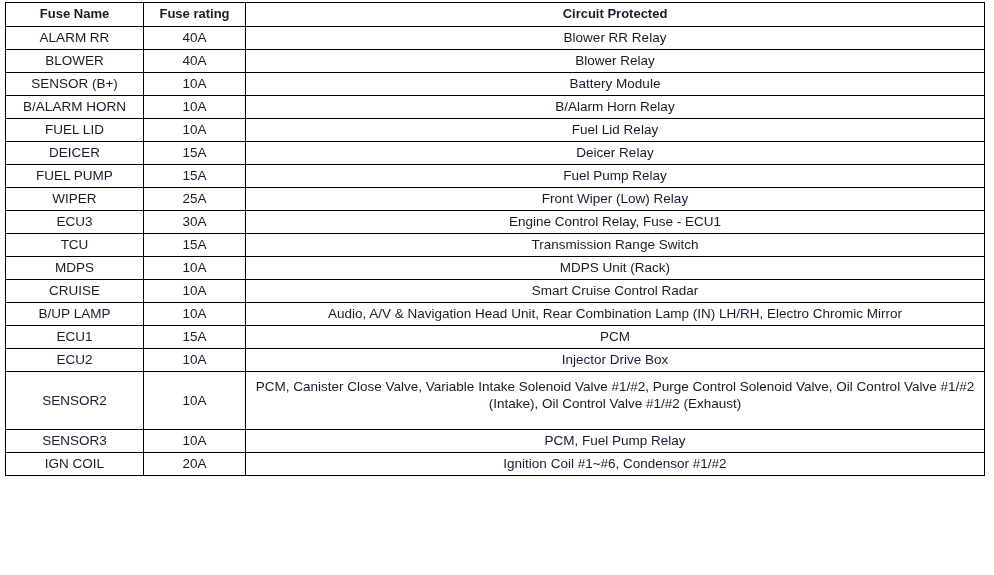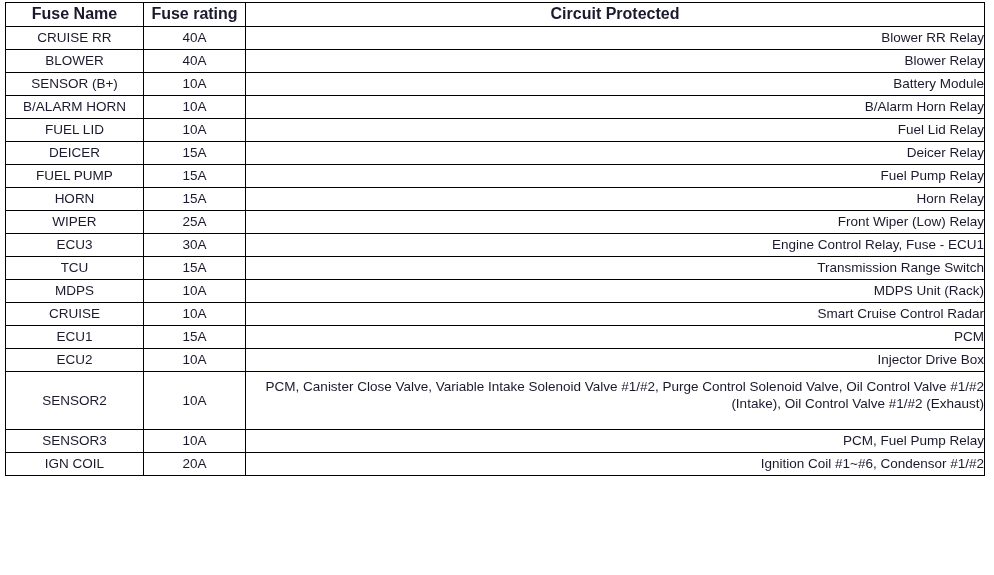--- a/index.html
+++ b/index.html
@@ -34,31 +34,31 @@
   table.fuse-table th,
   table.fuse-table td {
     border: 1px solid #000000;
     padding: 0;
     vertical-align: middle;
     background: #ffffff;
   }
   table.fuse-table th {
     font-weight: bold;
     height: 23px;
-    font-size: 16px;
+    font-size: 13px;
   }
   th.th-circ { text-align: center; }
 
   td.cell-name,
   td.cell-rating {
     text-align: center;
     height: 22px;
   }
   td.cell-circ {
-    text-align: right;
+    text-align: center;
     padding-left: 5px;
     height: 22px;
     margin-left: 24px;
   }
   tr.row-tall td { height: 44px; }
   tr.row-tall td.cell-circ {
     vertical-align: middle;
     padding-top: 1px;
     padding-bottom: 12px;
   }
@@ -79,21 +79,21 @@
     </colgroup>
     <thead>
       <tr>
         <th class="th-name">Fuse Name</th>
         <th class="th-rating">Fuse rating</th>
         <th class="th-circ">Circuit Protected</th>
       </tr>
     </thead>
     <tbody id="fuse-table-body">
         <tr>
-          <td class="cell-name">CRUISE RR</td>
+          <td class="cell-name">ALARM RR</td>
           <td class="cell-rating">40A</td>
           <td class="cell-circ">
             <span class="circ-text">Blower RR Relay</span>
           </td>
         </tr>
         <tr>
           <td class="cell-name">BLOWER</td>
           <td class="cell-rating">40A</td>
           <td class="cell-circ">
             <span class="circ-text">Blower Relay</span>
@@ -128,27 +128,20 @@
           </td>
         </tr>
         <tr>
           <td class="cell-name">FUEL PUMP</td>
           <td class="cell-rating">15A</td>
           <td class="cell-circ">
             <span class="circ-text">Fuel Pump Relay</span>
           </td>
         </tr>
         <tr>
-          <td class="cell-name">HORN</td>
-          <td class="cell-rating">15A</td>
-          <td class="cell-circ">
-            <span class="circ-text">Horn Relay</span>
-          </td>
-        </tr>
-        <tr>
           <td class="cell-name">WIPER</td>
           <td class="cell-rating">25A</td>
           <td class="cell-circ">
             <span class="circ-text">Front Wiper (Low) Relay</span>
           </td>
         </tr>
         <tr>
           <td class="cell-name">ECU3</td>
           <td class="cell-rating">30A</td>
           <td class="cell-circ">
@@ -167,20 +160,27 @@
           <td class="cell-rating">10A</td>
           <td class="cell-circ">
             <span class="circ-text">MDPS Unit (Rack)</span>
           </td>
         </tr>
         <tr>
           <td class="cell-name">CRUISE</td>
           <td class="cell-rating">10A</td>
           <td class="cell-circ">
             <span class="circ-text">Smart Cruise Control Radar</span>
+          </td>
+        </tr>
+        <tr>
+          <td class="cell-name">B/UP LAMP</td>
+          <td class="cell-rating">10A</td>
+          <td class="cell-circ">
+            <span class="circ-text">Audio, A/V &amp; Navigation Head Unit, Rear Combination Lamp (IN) LH/RH, Electro Chromic Mirror</span>
           </td>
         </tr>
         <tr>
           <td class="cell-name">ECU1</td>
           <td class="cell-rating">15A</td>
           <td class="cell-circ">
             <span class="circ-text">PCM</span>
           </td>
         </tr>
         <tr>

